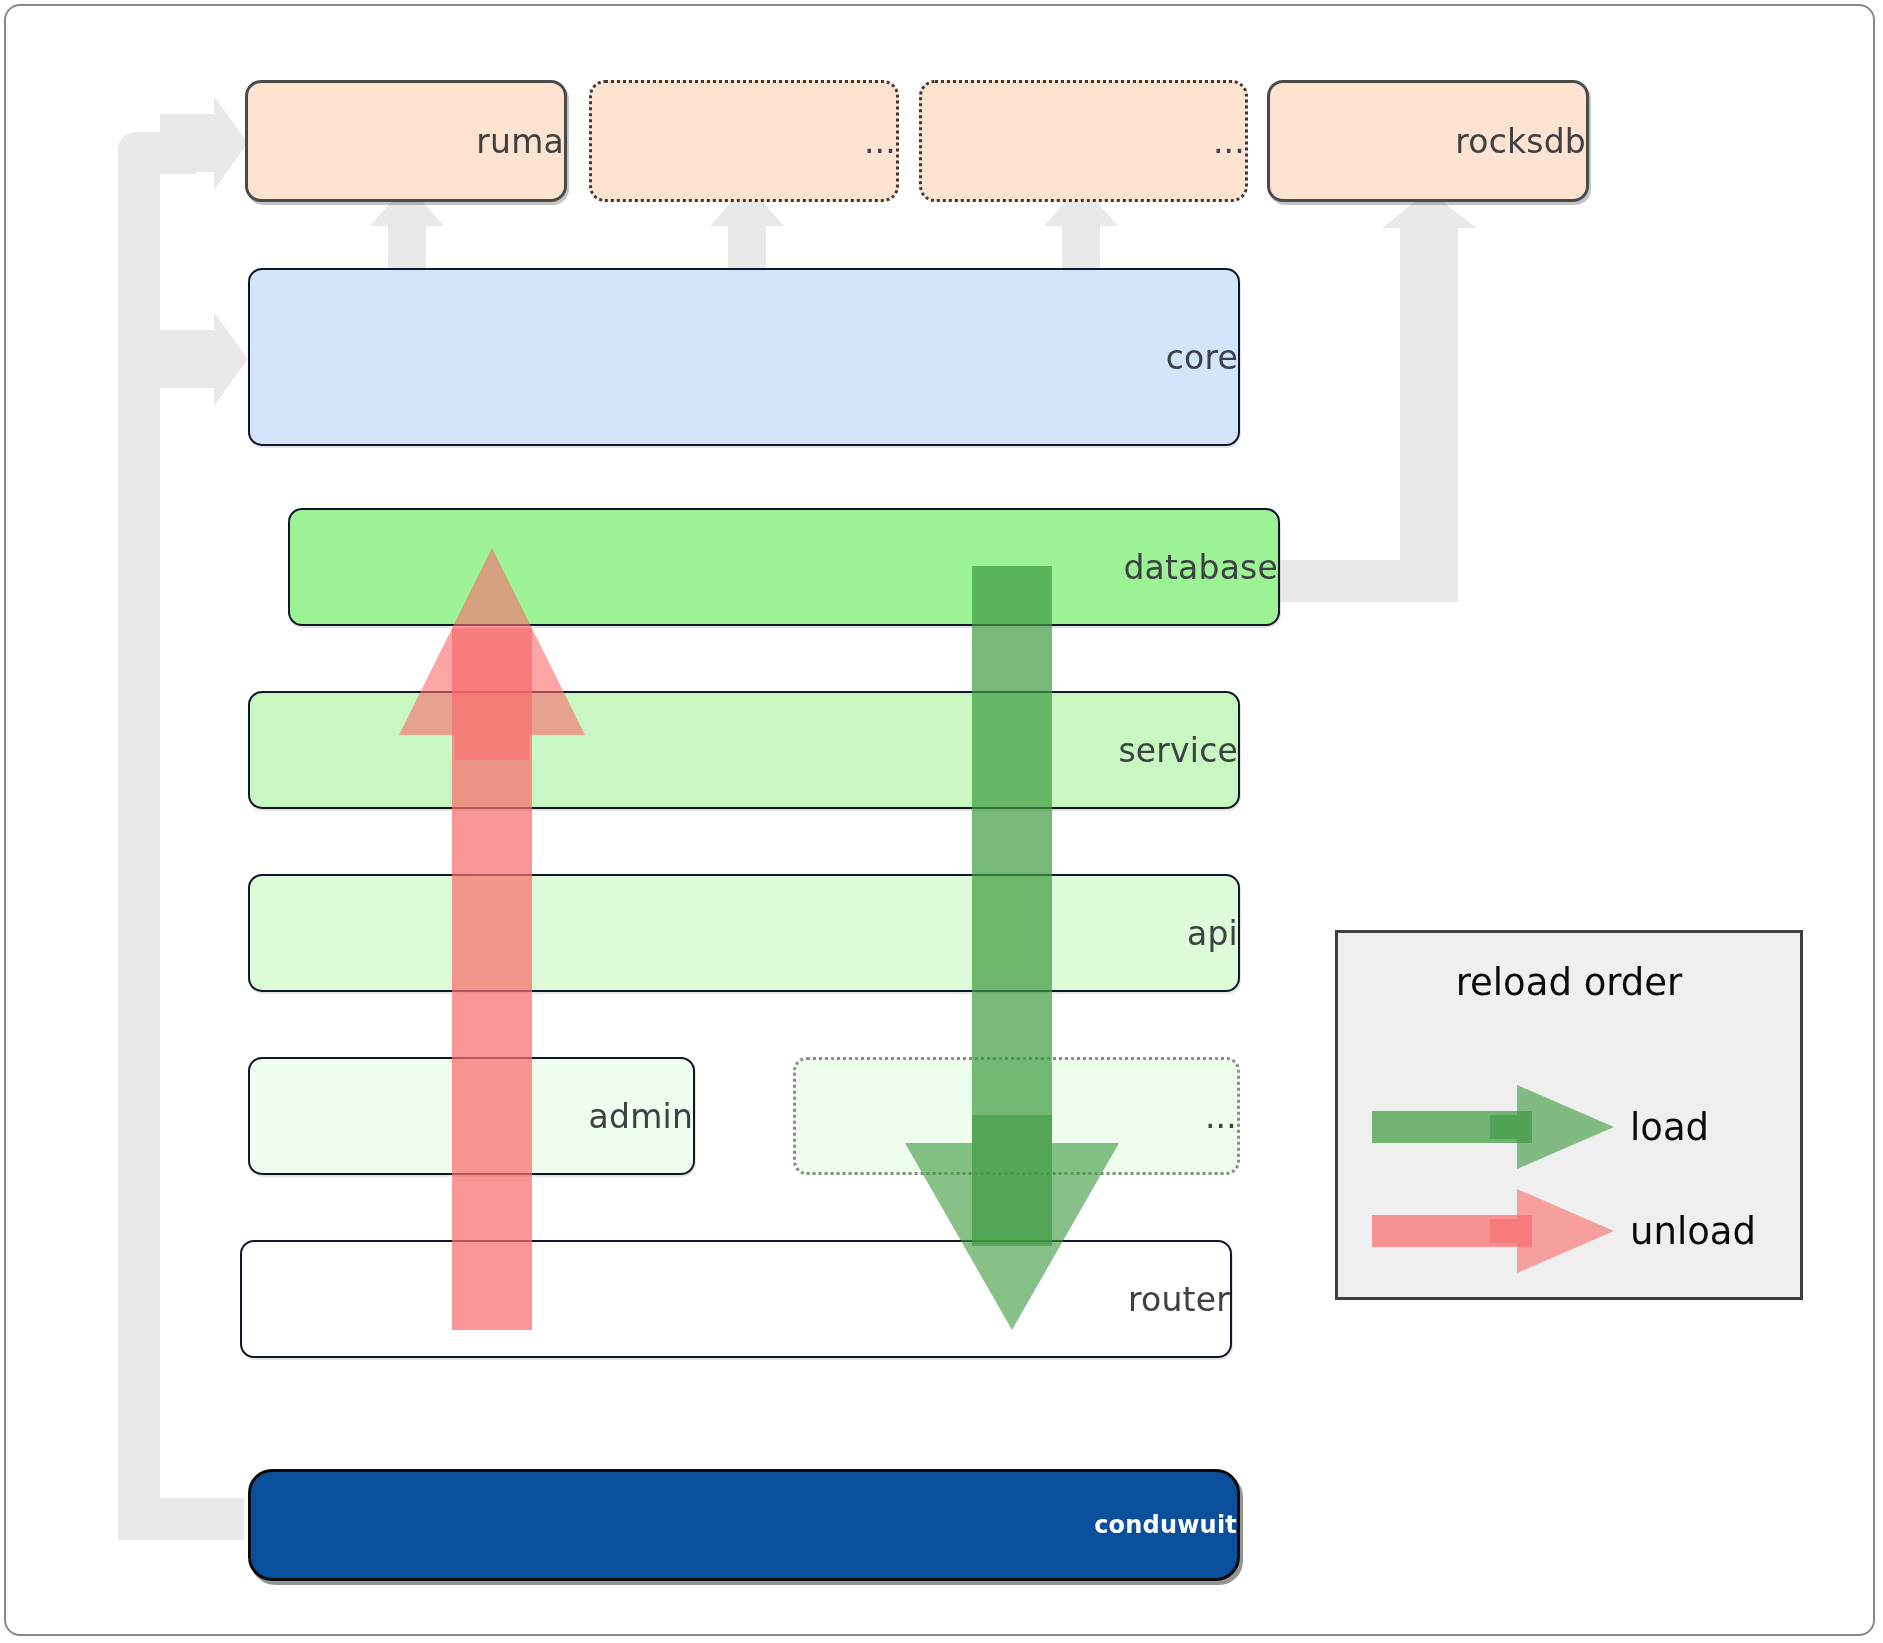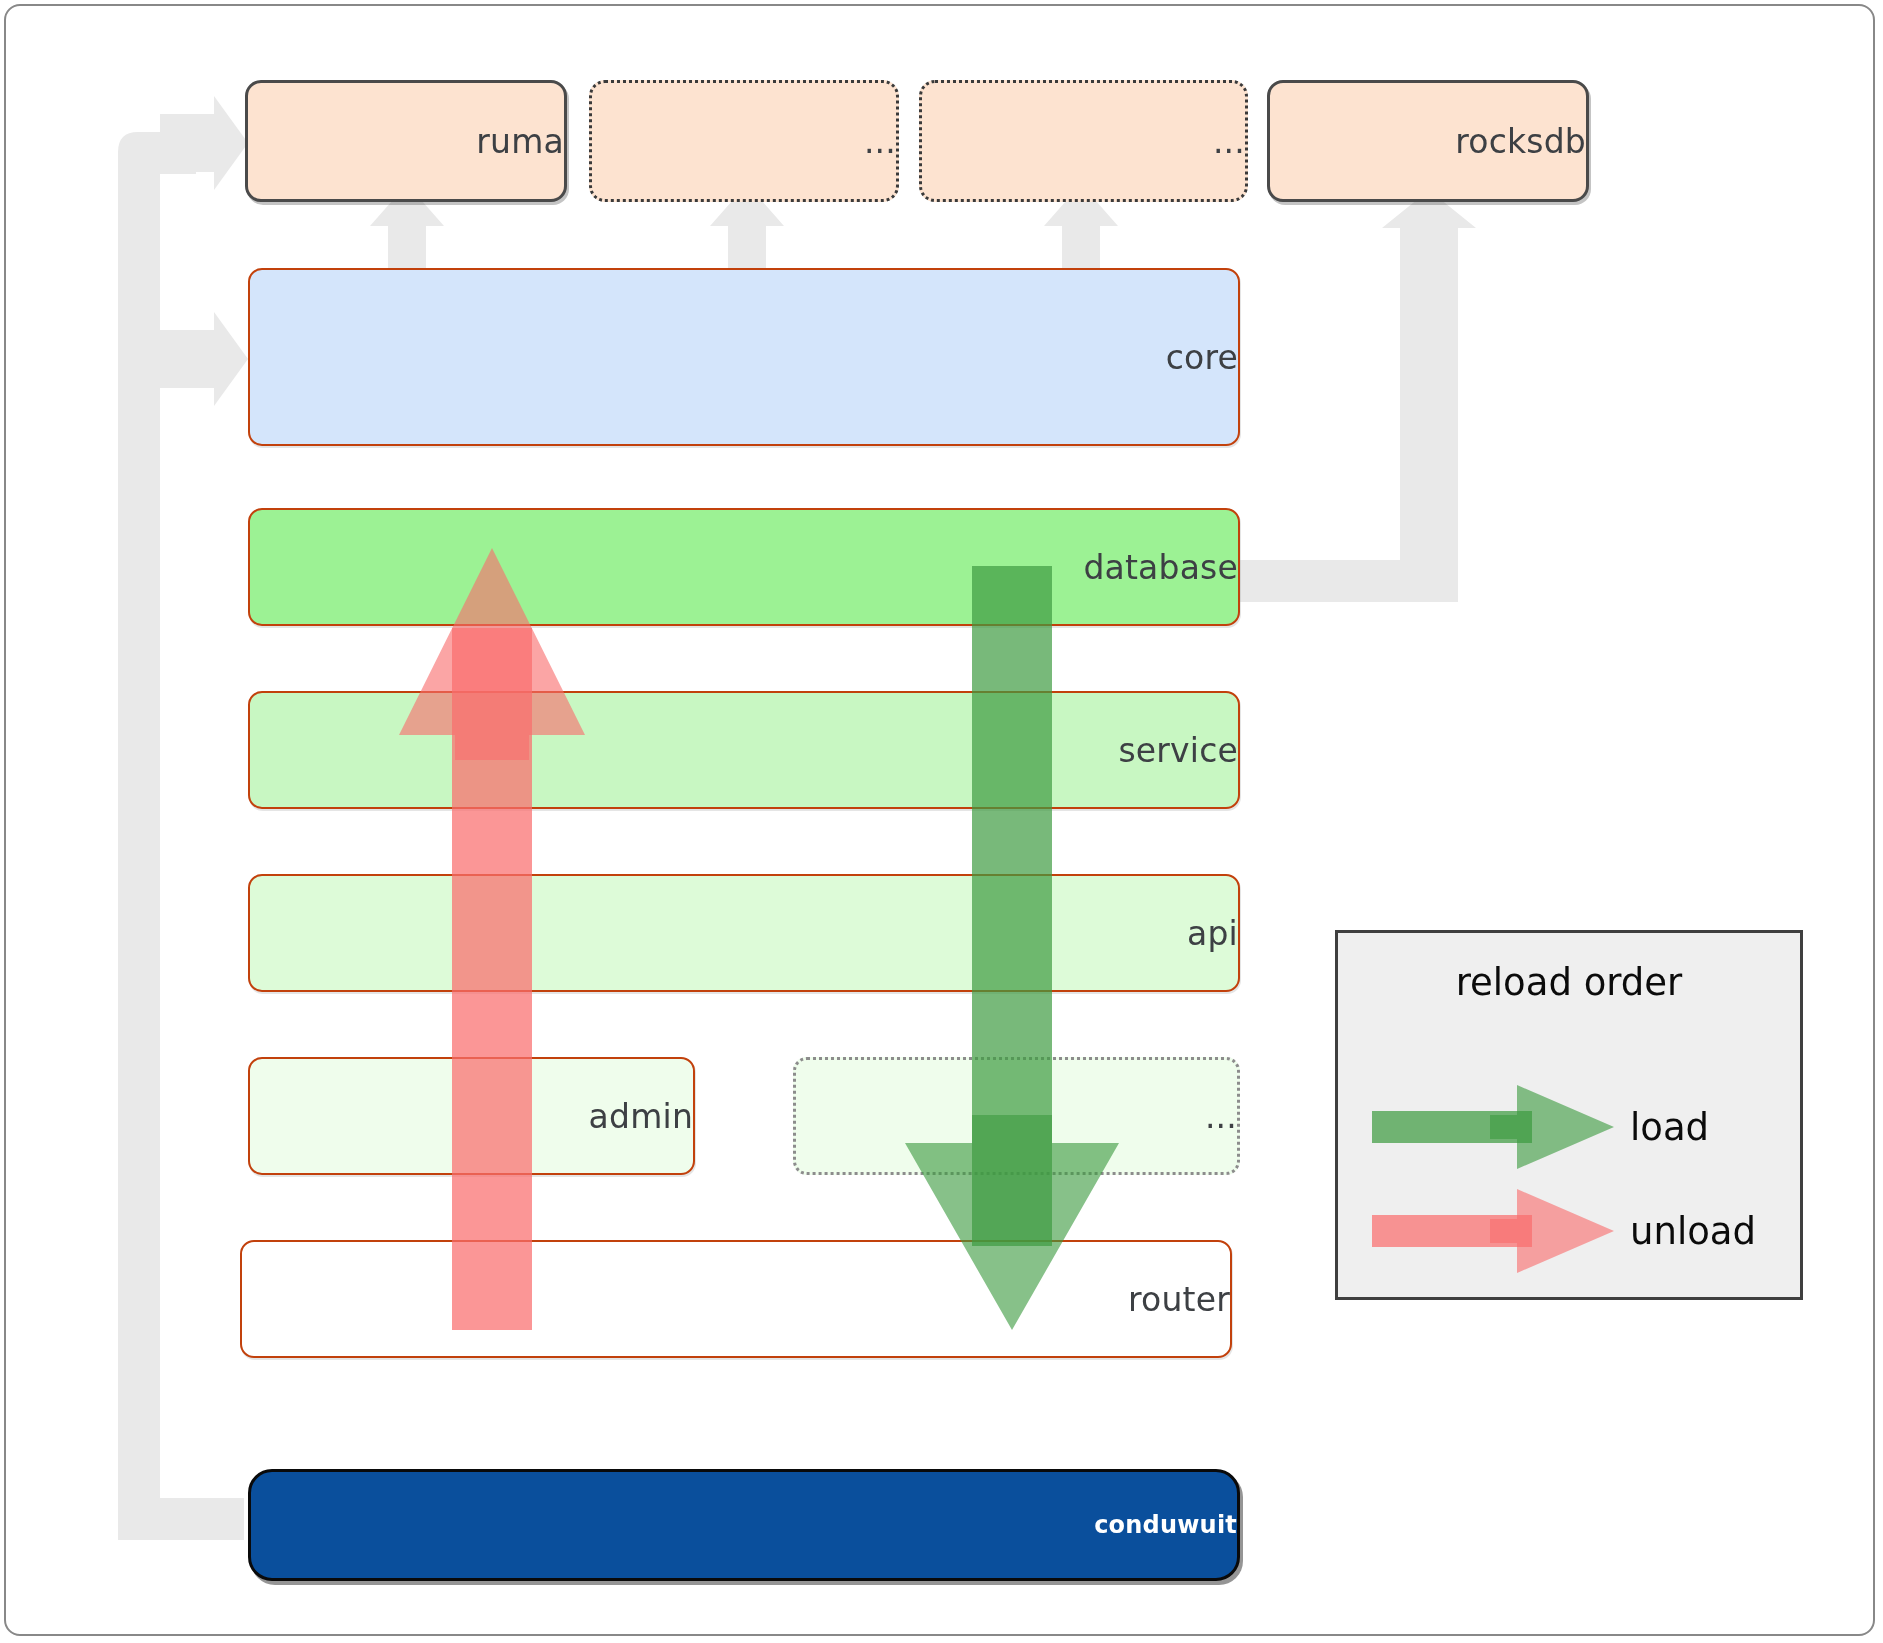--- a/index.html
+++ b/index.html
@@ -28,25 +28,25 @@
 
   
   .crate{
     background:#fde3d0;border:3px solid #4a4a4a;
     box-shadow:2px 3px 0 0 rgba(60,60,60,.30);
     height:122px;border-radius:16px;
   }
   .crate.dotted{border:3px dotted #3a3a3a;box-shadow:none;}
 
   
-  .layer{border:2px solid #c2410c;box-shadow:1px 2px 0 0 rgba(150,150,150,.25);}
+  .layer{border:2px solid #0f172a;box-shadow:1px 2px 0 0 rgba(150,150,150,.25);}
   .layer.dotted{border:3px dotted #8c8c8c;box-shadow:none;}
 
   .c-core{background:#d4e5fb;}
-  .c-database{background:#9cf294;}
+  .c-database{background:#9cf294;margin-left:40px;}
   .c-service{background:#c8f7c2;}
   .c-api{background:#ddfbd8;}
   .c-admin{background:#effdec;}
   .c-dots{background:#effdec;}
   .c-router{background:#ffffff;}
 
   .brand{
     background:#0a4f9c;border:3px solid #0a0a0a;border-radius:24px;
     box-shadow:3px 4px 0 0 rgba(20,20,20,.45);
     color:#ffffff;font-weight:bold;font-size:24px;

